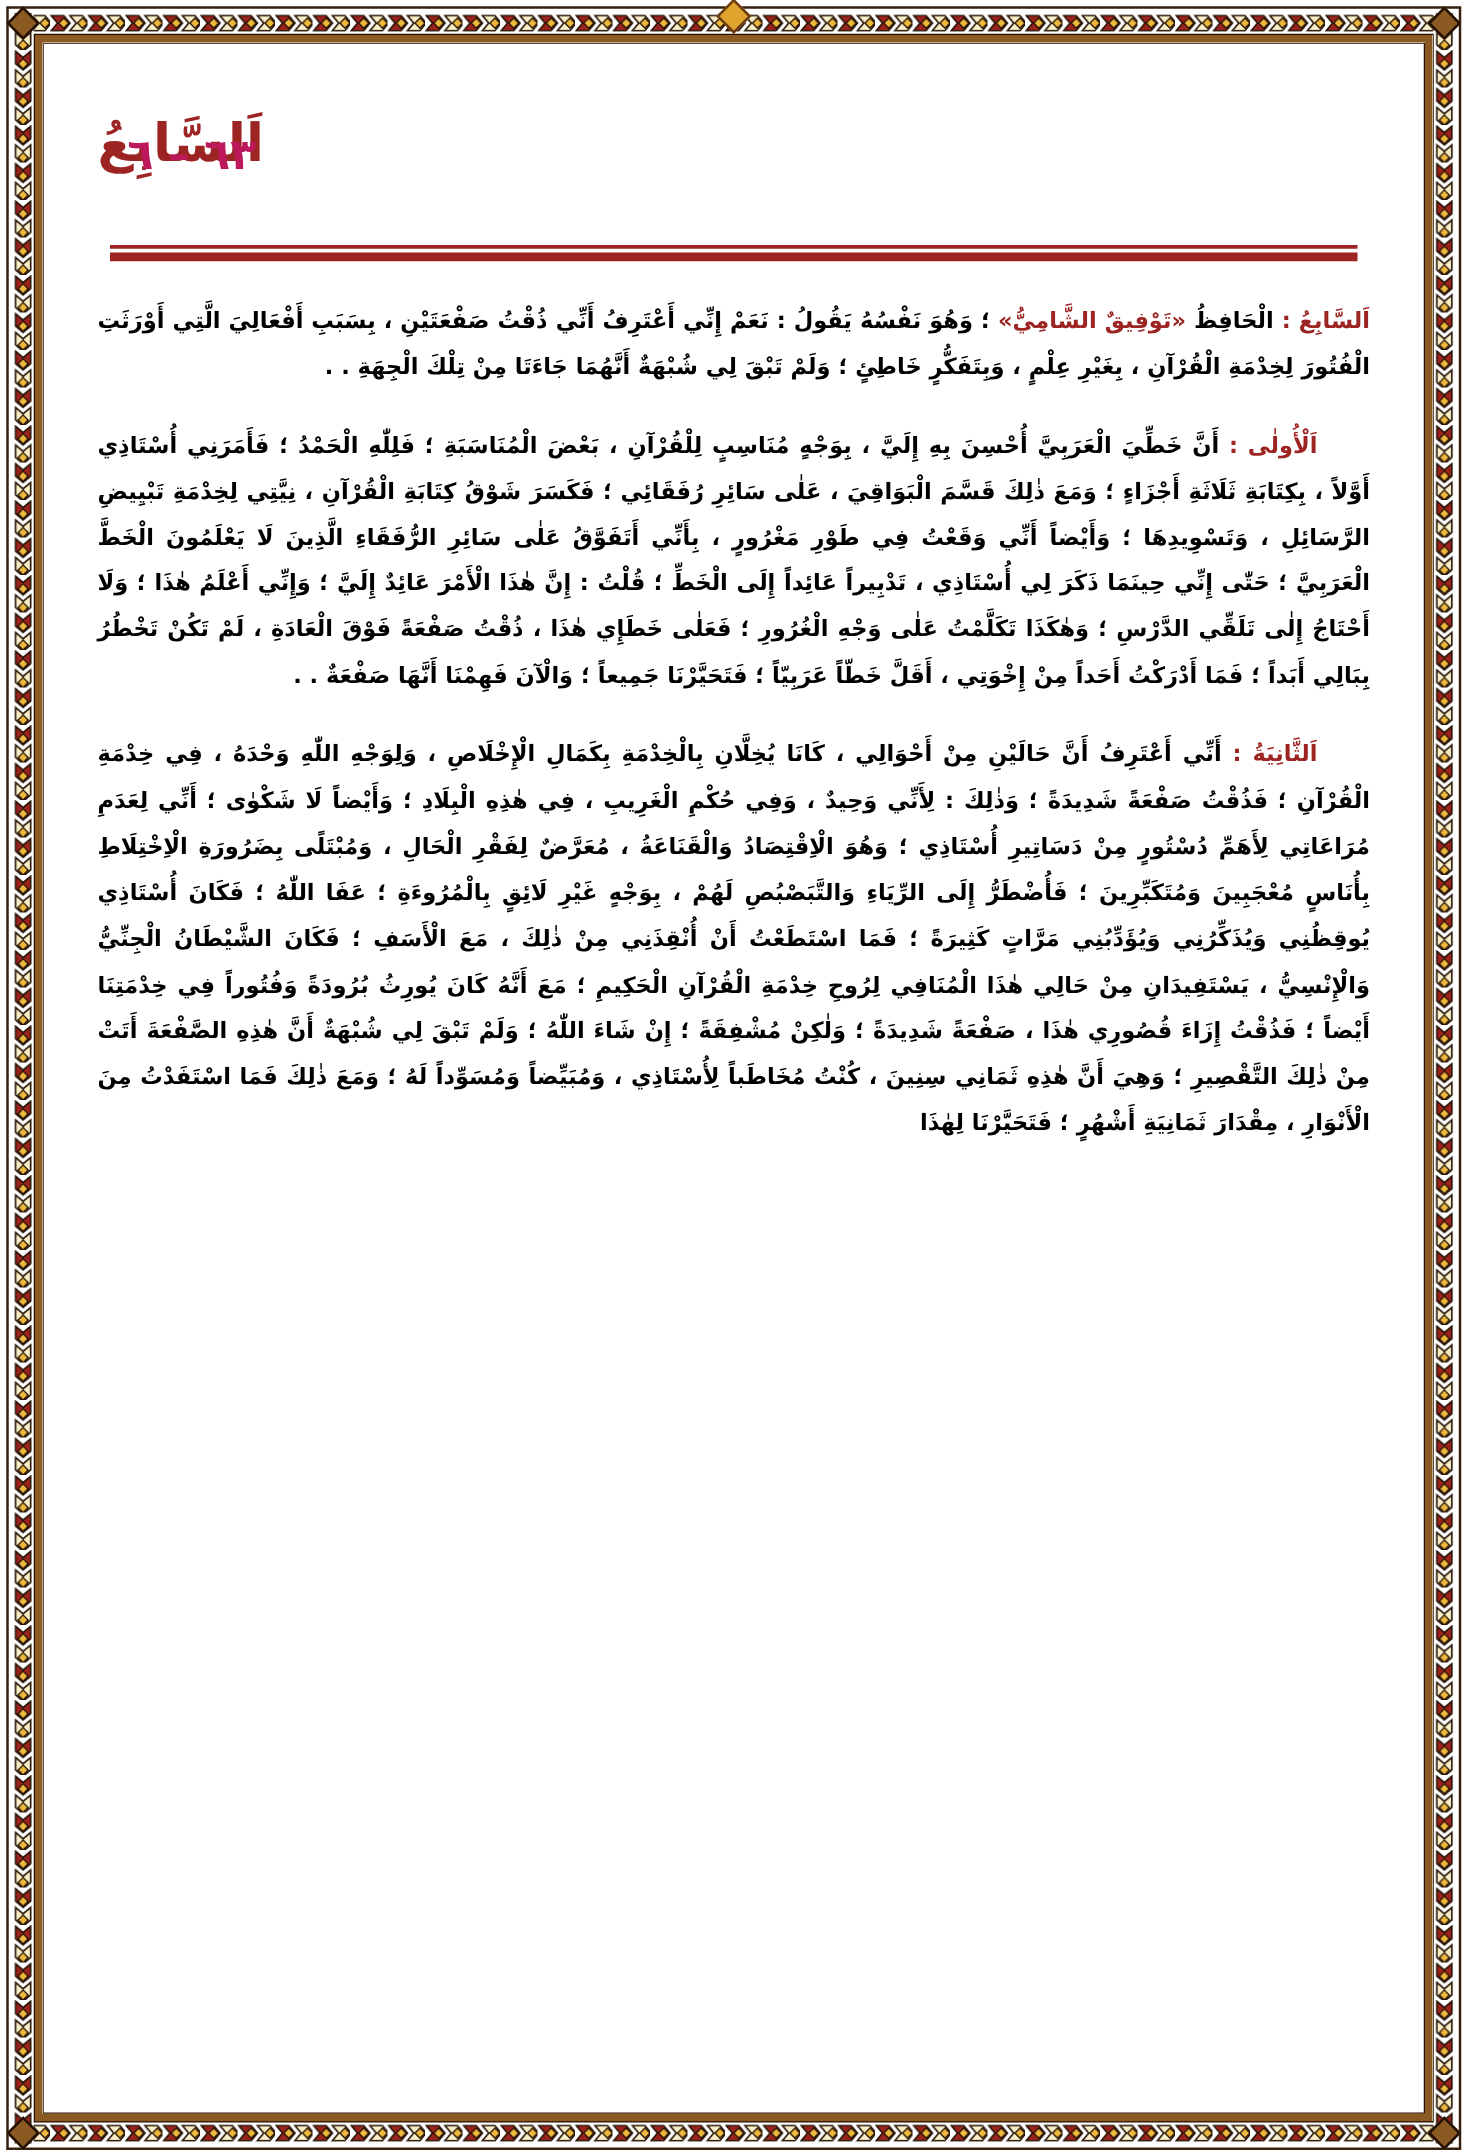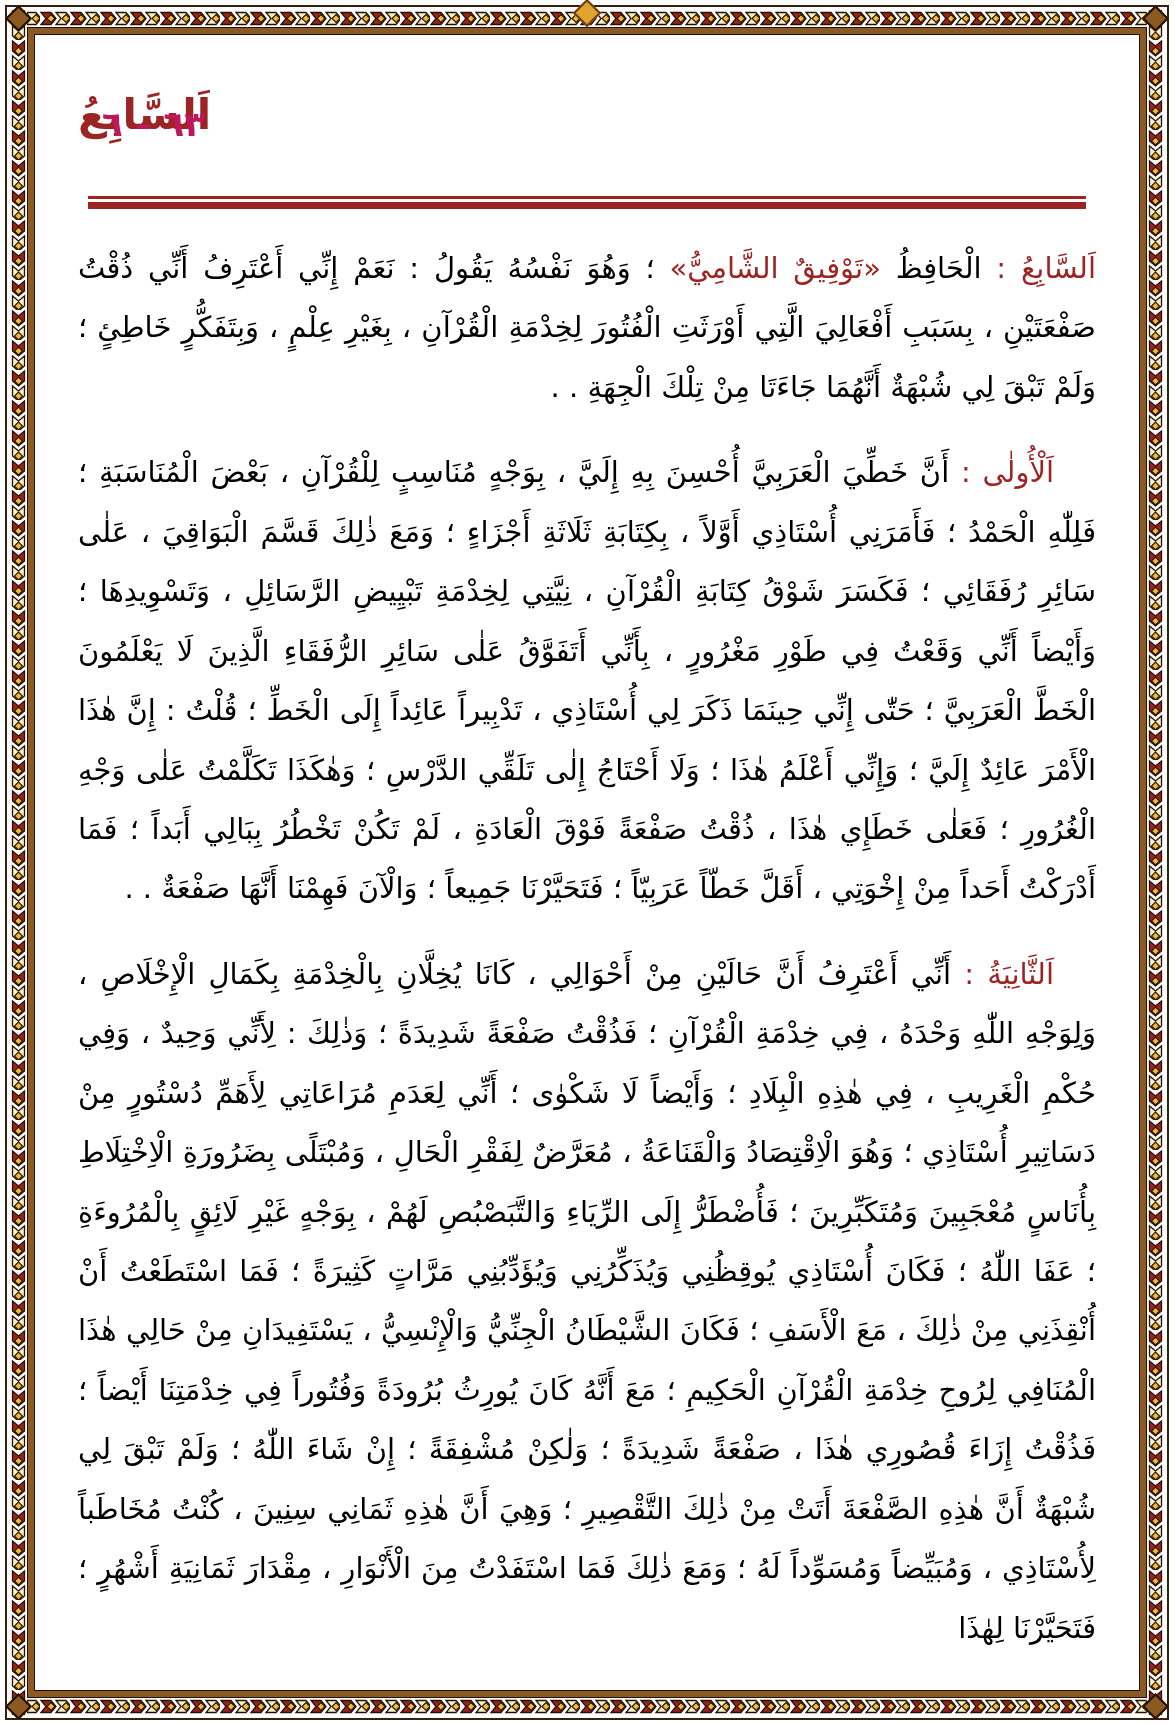--- a/index.html
+++ b/index.html
@@ -23,21 +23,21 @@
           border:2px solid #6b3c12;transform:translateX(-50%) rotate(45deg);}
   
   .content{position:absolute;inset:34px;padding:38px 44px 10px 44px;direction:rtl;}
   .header{position:relative;height:120px;}
   .page-num{position:absolute;left:24px;top:32px;font-size:34px;font-weight:bold;
             color:#be185d;direction:ltr;letter-spacing:4px;}
   .page-title{text-align:left;font-size:42px;font-weight:bold;color:#9c2423;padding-top:18px;}
   .rule{margin:4px 10px 30px 10px;}
   .rule .thin{height:3px;background:#9c2423;margin-bottom:3px;}
   .rule .thick{height:7px;background:#9c2423;}
-  .text-body{font-size:29px;line-height:2.05;text-align:justify;color:#000;font-weight:normal;}
+  .text-body{font-size:18px;line-height:2.05;text-align:justify;color:#000;font-weight:bold;}
   .para{margin:0 0 26px 0;}
   .para.indent{text-indent:42px;}
   .run{color:#000;}
   .run.red{color:#9c2423;}
 </style>
 </head>
 <body>
 
 <svg width="0" height="0" style="position:absolute" aria-hidden="true">
   <defs>

